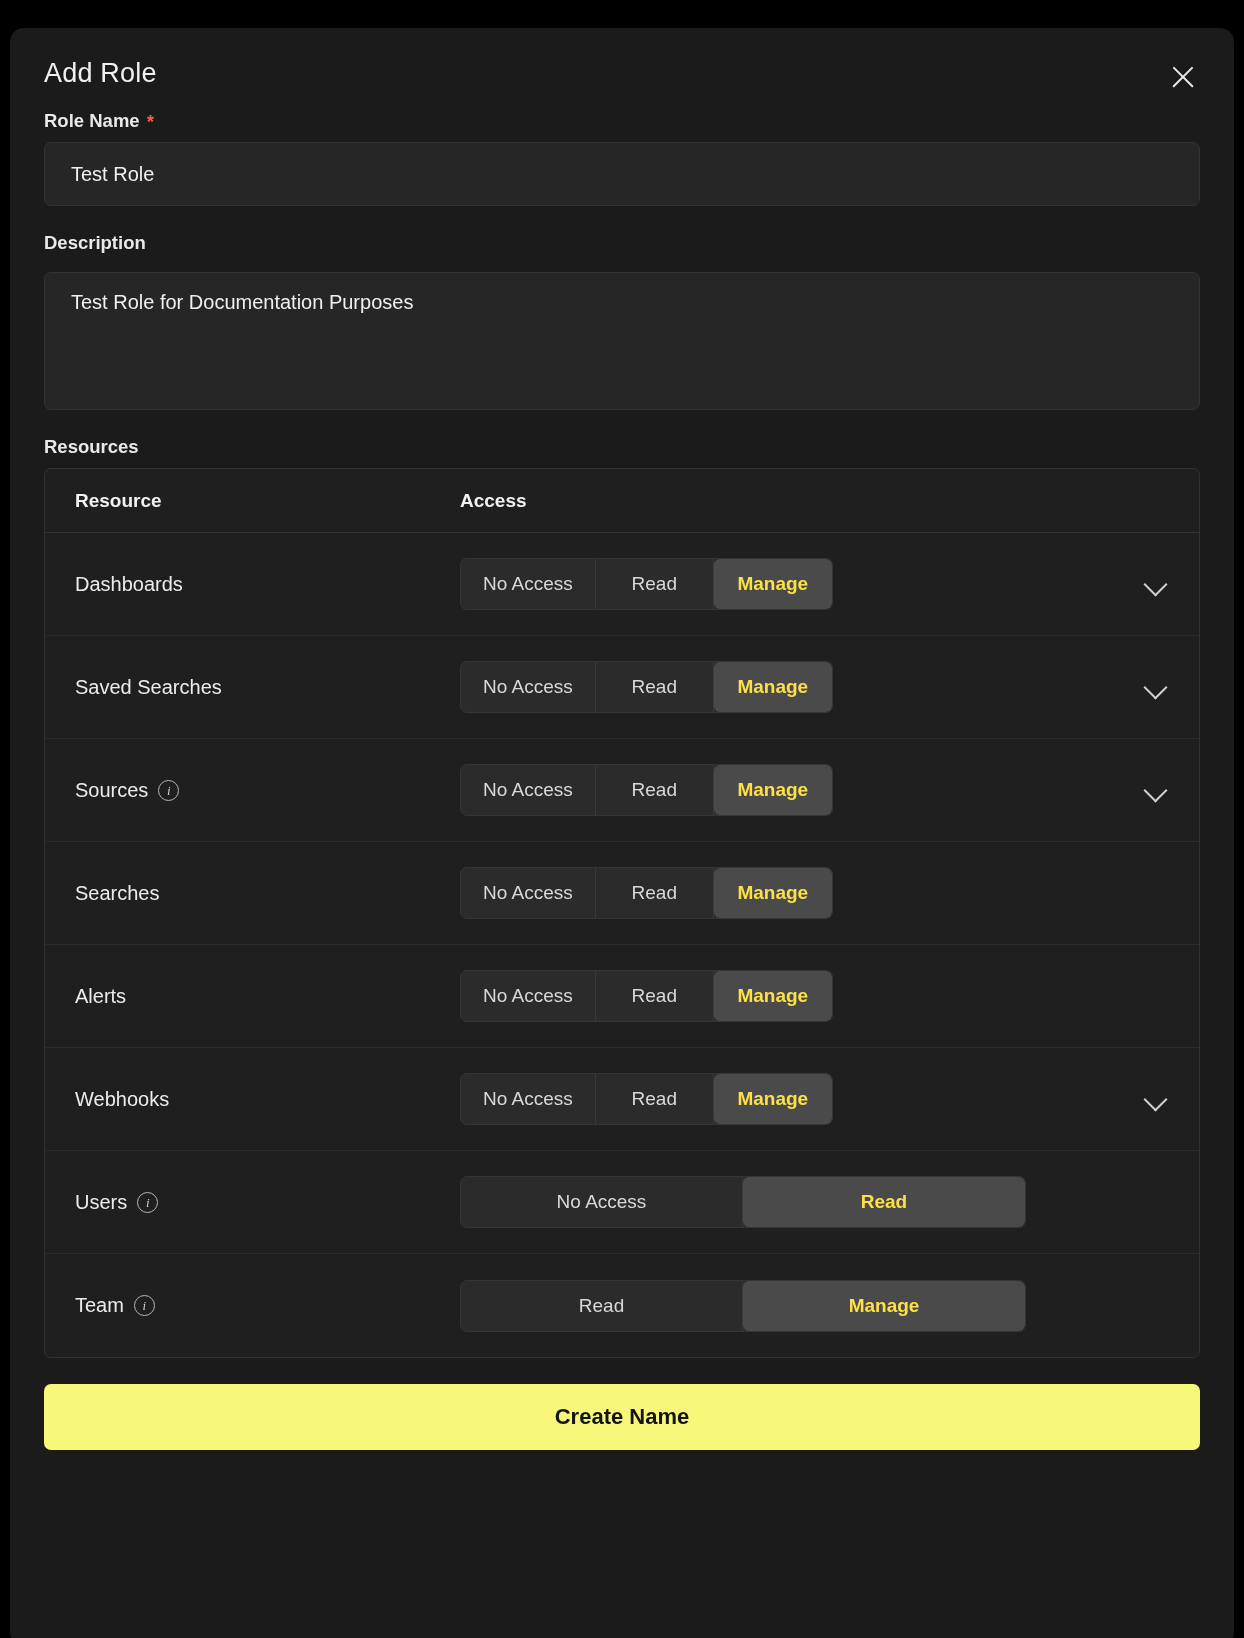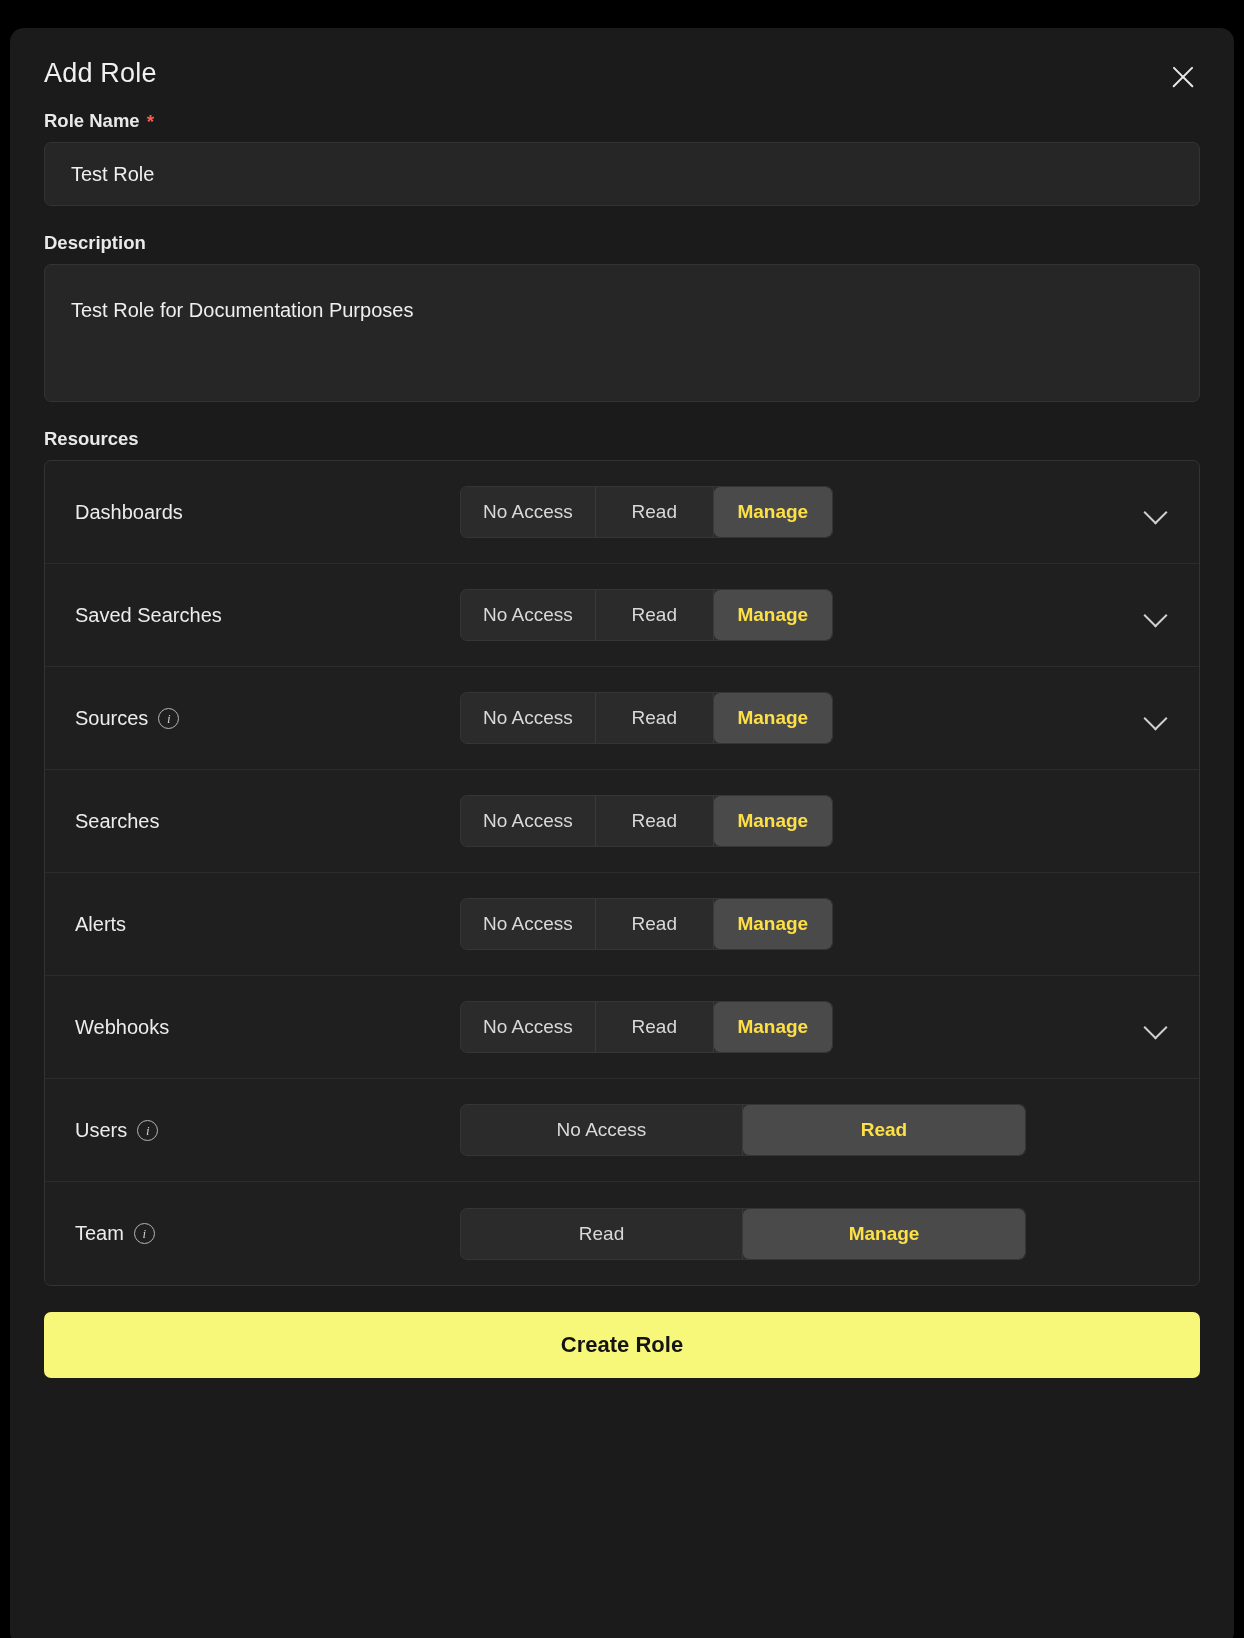--- a/index.html
+++ b/index.html
@@ -75,24 +75,25 @@
   }
   .text-area {
     width: 100%;
     height: 138px;
     background: #262626;
     border: 1px solid #333333;
     border-radius: 7px;
     color: #efefef;
     font-size: 20px;
     font-family: "Liberation Sans", sans-serif;
-    padding: 32px 26px;
+    padding: 16px 26px;
     resize: none;
     outline: none;
     line-height: 1.35;
+    margin-top: 8px;
   }
   .spacer-22 { height: 26px; }
   .spacer-18 { height: 22px; }
 
   
   .table {
     width: 100%;
     border: 1px solid #333333;
     border-radius: 7px;
     overflow: hidden;
@@ -229,20 +230,24 @@
   </div>
   <textarea class="text-area" style="">Test Role for Documentation Purposes</textarea>
 
   <div class="spacer-18"></div>
 
   <div class="field-label">
     <span>Resources</span>
   </div>
 
   <div class="table">
+    <div class="thead">
+      <div class="th-resource">Resource</div>
+      <div class="th-access">Access</div>
+    </div>
     <div id="rows-container">
         <div class="row">
           <div class="res-name">
             <span>Dashboards</span>
           </div>
           <div class="seg">
             <div class="seg-btn">No Access</div>
             <div class="seg-btn">Read</div>
             <div class="seg-btn active">Manage</div>
           </div>
@@ -322,14 +327,14 @@
           </div>
           <div class="seg">
             <div class="seg-btn seg-w-282">Read</div>
             <div class="seg-btn active seg-w-282">Manage</div>
           </div>
           <div class="chev-spacer"></div>
         </div>
       </div>
   </div>
 
-  <button class="create-btn">Create Role</button>
+  <button class="create-btn">Create Name</button>
 </div>
 
 </body></html>

